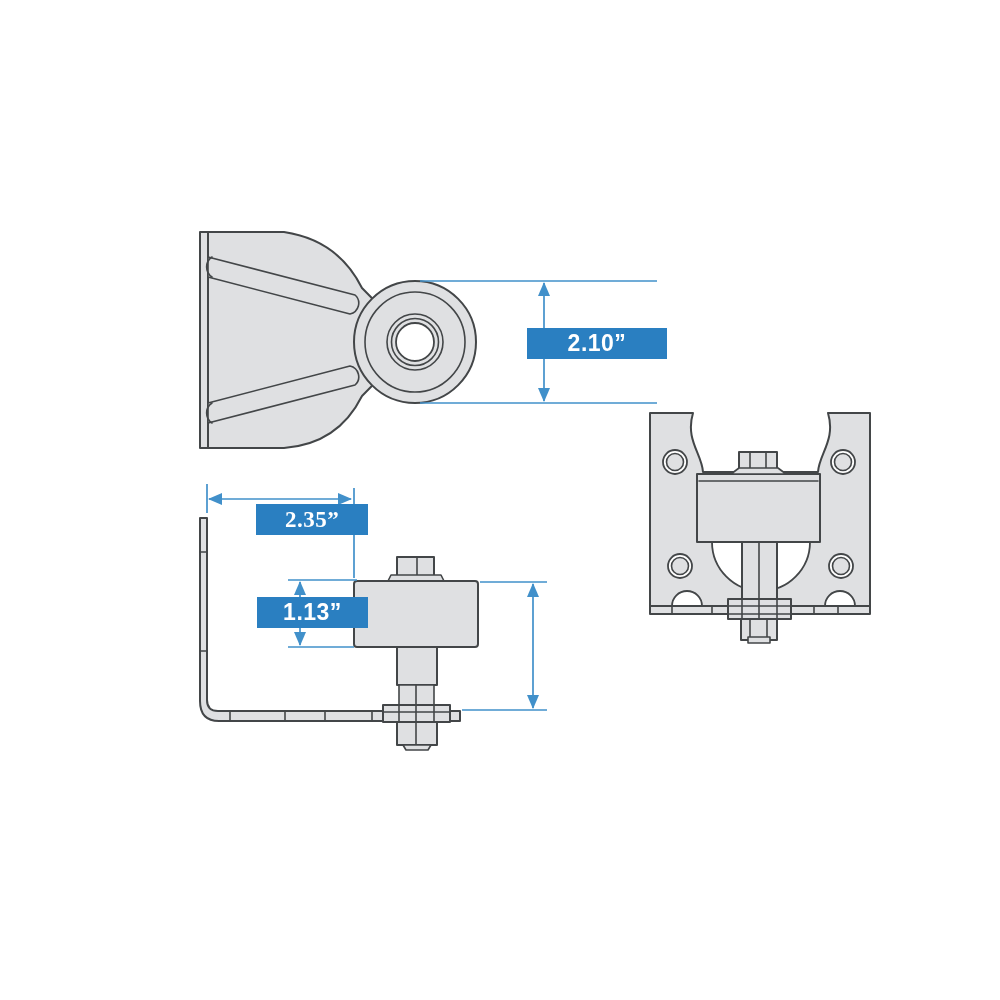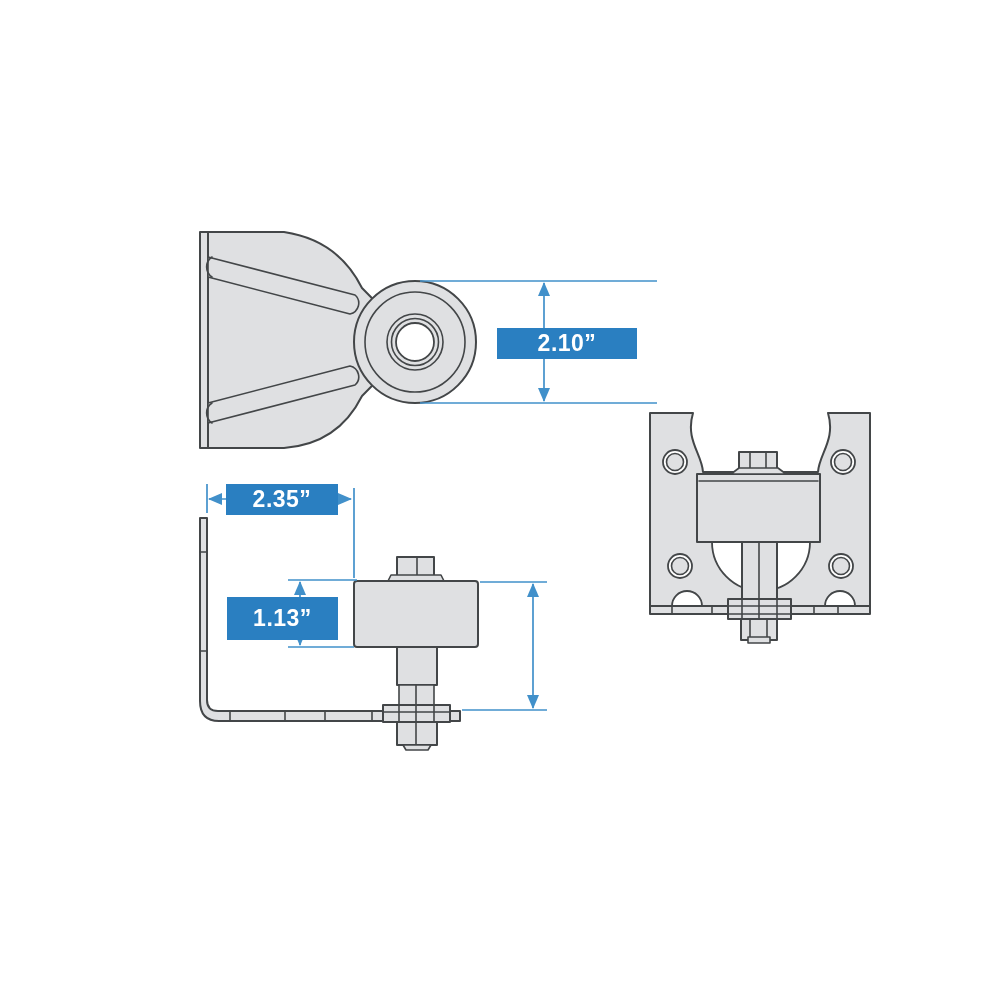--- a/index.html
+++ b/index.html
@@ -14,21 +14,21 @@
   .part{fill:var(--partfill,#dfe0e2);stroke:var(--outline,#434648);stroke-width:2;stroke-linejoin:round;stroke-linecap:round;}
   .part-thin{fill:var(--partfill,#dfe0e2);stroke:var(--outline,#434648);stroke-width:1.6;stroke-linejoin:round;}
   .ln{fill:none;stroke:var(--outline,#434648);stroke-width:1.6;stroke-linecap:round;}
   .white{fill:#ffffff;stroke:var(--outline,#434648);stroke-width:1.8;stroke-linejoin:round;}
   .dim{stroke:var(--dimline,#4190ca);stroke-width:1.7;fill:none;stroke-linecap:butt;}
   .ar{fill:var(--dimline,#4190ca);stroke:none;}
   
   .dim-label{
     position:absolute;display:flex;align-items:center;justify-content:center;
     background:var(--accent,#2a7fc1);color:var(--labeltext,#fff);
-    font-weight:700;font-size:23px;letter-spacing:.5px;
+    font-weight:700;font-size:23px;letter-spacing:.5px;margin-left:30px;
   }
 </style>
 </head>
 <body>
 
 <div class="stage">
 
   <svg width="1000" height="1000" viewBox="0 0 1000 1000">
 
     <g>
@@ -140,17 +140,17 @@
       <line class="ln" x1="728" y1="614" x2="791" y2="614"></line>
       <rect class="part" x="741" y="619" width="36" height="21"></rect>
       <line class="ln" x1="750" y1="619" x2="750" y2="640"></line>
       <line class="ln" x1="767" y1="619" x2="767" y2="640"></line>
       <rect class="part-thin" x="748" y="637" width="22" height="6"></rect>
     </g>
   </svg>
 
   <div class="dim-label" style="left:497px;top:328px;width:140px;height:31px;">2.10”</div>
 
-  <div class="dim-label" style="left:226px;top:484px;width:112px;height:31px;">2.35”</div>
+  <div class="dim-label" style="left:226px;top:504px;width:112px;height:31px;font-family:Liberation Serif, serif;">2.35”</div>
 
-  <div class="dim-label" style="left:227px;top:597px;width:111px;height:43px;">1.13”</div>
+  <div class="dim-label" style="left:227px;top:597px;width:111px;height:31px;">1.13”</div>
 
 </div>
 
 </body></html>

